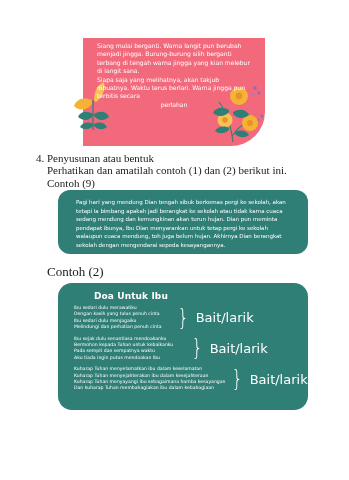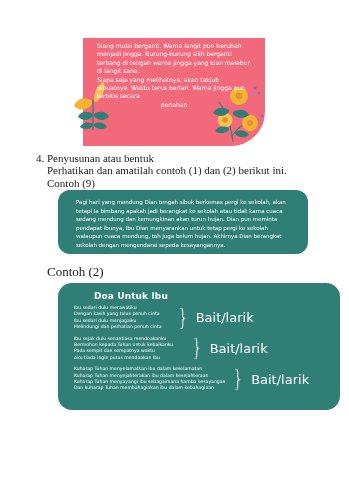--- a/index.html
+++ b/index.html
@@ -146,21 +146,21 @@
     font-size: 13px;
     font-family: "Liberation Serif", serif;
     color: #1a1a1a;
   }
 
   
   .teal-card-2 {
     position: absolute;
     left: 58px;
     top: 283px;
-    width: 282px;
+    width: 250px;
     height: 127px;
     background: #2f7f77;
     border-radius: 14px;
     box-sizing: border-box;
     padding: 6px 10px 6px 16px;
     font-family: "DejaVu Sans", sans-serif;
     color: #ffffff;
   }
   .doa-title {
     font-size: 9px;

